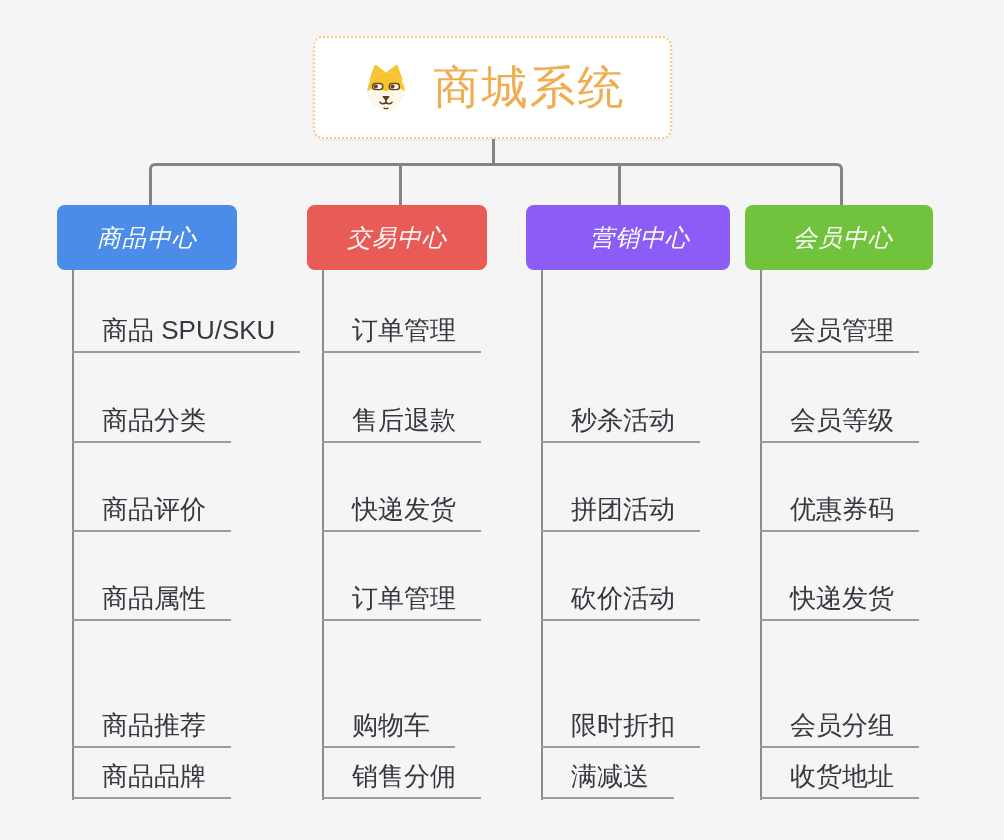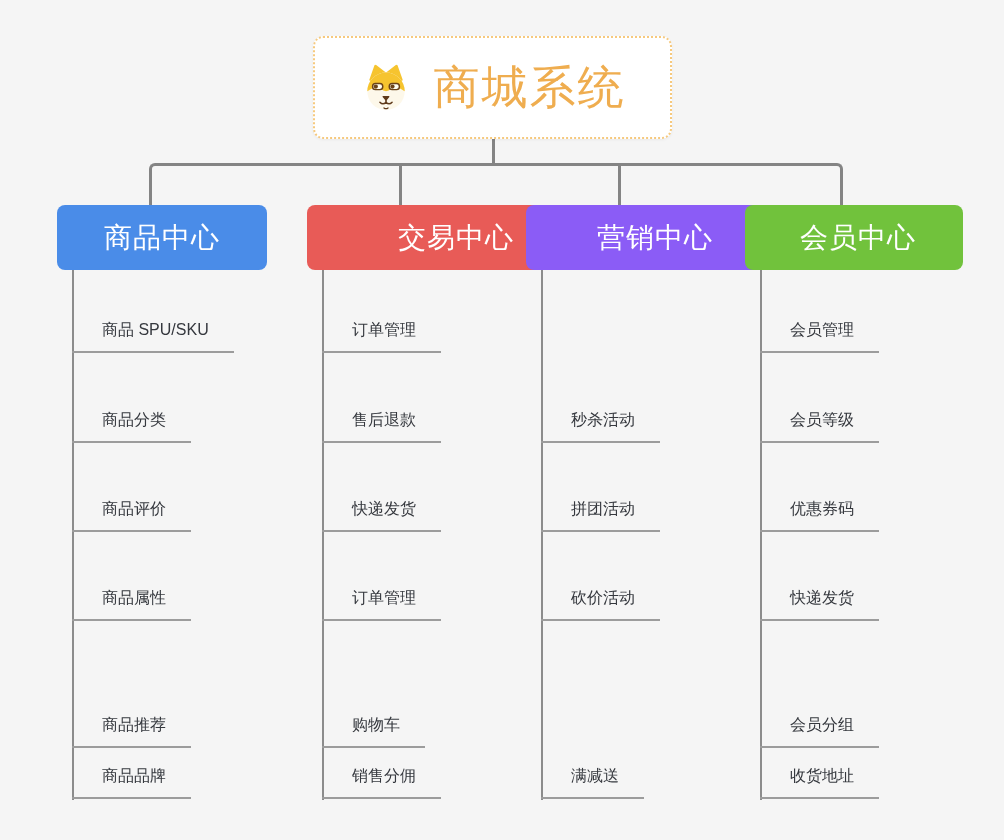--- a/index.html
+++ b/index.html
@@ -32,36 +32,37 @@
     display:flex;align-items:center;justify-content:center;gap:22px;
     box-shadow:0 1px 3px rgba(0,0,0,0.05);
     cursor:default;
   }
   .root-title{
     font-size:46px;color:#efad4f;letter-spacing:2px;white-space:nowrap;
   }
   .root-icon{width:52px;height:52px;flex:0 0 auto;}
   
   .branch-box{
-    position:absolute;top:205px;width:210px;height:65px;
+    position:absolute;top:205px;width:180px;height:65px;
     border-radius:8px;
     display:flex;align-items:center;justify-content:center;
-    color:#ffffff;font-size:28px;letter-spacing:1px;white-space:nowrap;
+    color:#ffffff;font-size:24px;letter-spacing:1px;white-space:nowrap;
     cursor:default;
+    font-style:italic;
   }
   .bb-1{left:57px;}
   .bb-2{left:307px;}
   .bb-3{left:526px;}
   .bb-4{left:745px;}
   
   .leaf{
     position:absolute;
     padding:6px 25px 6px 30px;
     border-bottom:2px solid #9c9c9c;
-    font-size:16px;line-height:30px;color:#35383e;
+    font-size:26px;line-height:30px;color:#35383e;
     white-space:nowrap;
     cursor:default;
   }
   .col-1{left:72px;}
   .col-2{left:322px;}
   .col-3{left:541px;}
   .col-4{left:760px;}
   .row-1{top:309px;}
   .row-2{top:399px;}
   .row-3{top:488px;}
@@ -102,21 +103,21 @@
       <path d="M32 46.5 v2.5" stroke="#5f3a1a" stroke-width="1.8" fill="none" stroke-linecap="round"></path>
       <path d="M24.5 49.5 q3.7 4 7.5 0 q3.7 4 7.5 0" stroke="#5f3a1a" stroke-width="1.8" fill="none" stroke-linecap="round"></path>
       <path d="M29.5 56.5 q2.5 2 5 0" stroke="#5f3a1a" stroke-width="1.5" fill="none" stroke-linecap="round"></path>
     </svg>
     <span class="root-title" style="color: rgb(239, 173, 79);">商城系统</span>
   </div>
 
   <div class="branch-box bb-1" style="background: rgb(74, 140, 232);">
     <span>商品中心</span>
   </div>
-  <div class="branch-box bb-2" style="background: rgb(232, 91, 87); padding-left: 44px;">
+  <div class="branch-box bb-2" style="background: rgb(232, 91, 87);">
     <span>交易中心</span>
   </div>
   <div class="branch-box bb-3" style="background: #8b5cf6; padding-left: 24px;">
     <span>营销中心</span>
   </div>
   <div class="branch-box bb-4" style="background: rgb(113, 194, 60); padding-left: 8px;">
     <span>会员中心</span>
   </div>
 
   <div class="leaf col-1 row-1">商品 SPU/SKU</div>
@@ -129,20 +130,21 @@
   <div class="leaf col-2 row-1">订单管理</div>
   <div class="leaf col-2 row-2">售后退款</div>
   <div class="leaf col-2 row-3">快递发货</div>
   <div class="leaf col-2 row-4">订单管理</div>
   <div class="leaf col-2 row-5">购物车</div>
   <div class="leaf col-2 row-6">销售分佣</div>
 
   <div class="leaf col-3 row-2">秒杀活动</div>
   <div class="leaf col-3 row-3">拼团活动</div>
   <div class="leaf col-3 row-4">砍价活动</div>
+  <div class="leaf col-3 row-5">限时折扣</div>
   <div class="leaf col-3 row-6">满减送</div>
 
   <div class="leaf col-4 row-1">会员管理</div>
   <div class="leaf col-4 row-2">会员等级</div>
   <div class="leaf col-4 row-3">优惠券码</div>
   <div class="leaf col-4 row-4">快递发货</div>
   <div class="leaf col-4 row-5">会员分组</div>
   <div class="leaf col-4 row-6">收货地址</div>
 
 </div>

